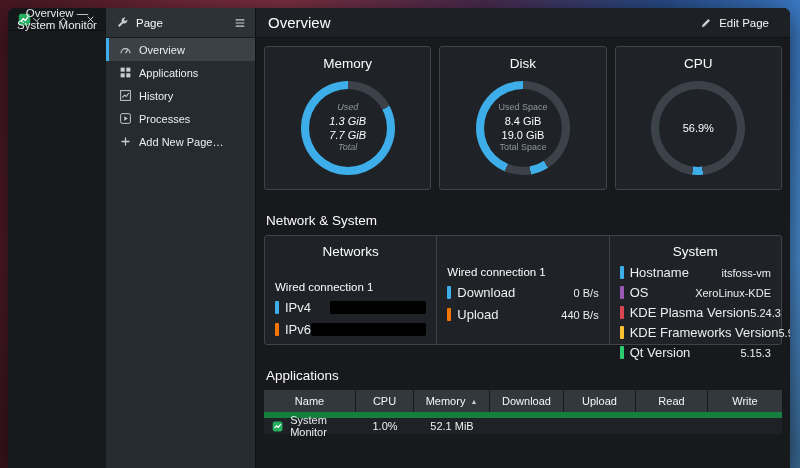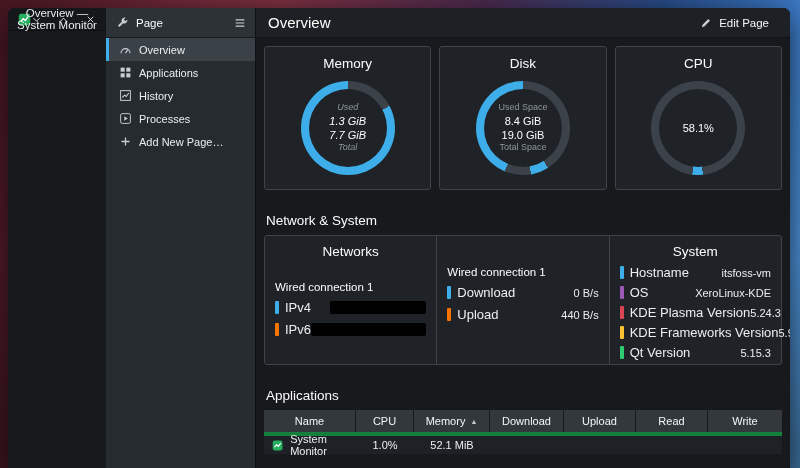--- a/index.html
+++ b/index.html
@@ -77,21 +77,21 @@
   .g-cpu    { background:conic-gradient(from 0deg, #3b4249 0deg 174deg, #3daee9 174deg 187deg, #3b4249 187deg 360deg); }
   .gauge-text {
     position:absolute; inset:0; z-index:1; display:flex; flex-direction:column;
     align-items:center; justify-content:center; line-height:1.3;
   }
   .gt-dim { font-size:9px; color:#8f979c; }
   .gt-val { font-size:11px; color:#fcfcfc; }
   
   .section-label { font-size:13.5px; color:#fcfcfc; margin:23px 2px 7px; }
   
-  .net-card { height:130px; display:flex; }
+  .net-card { height:110px; display:flex; }
   .net-col { flex:1; min-width:0; padding:8px 10px; }
   .net-col + .net-col { border-left:1px solid #3e4449; }
   .net-col-title { text-align:center; font-size:13.5px; margin-bottom:4px; }
   .conn-name { font-size:11.5px; margin-top:22px; }
   .stat-row { display:flex; align-items:center; margin-top:7px; height:15px; }
   .stat-bar { width:4px; height:13px; border-radius:1px; margin-right:6px; flex:0 0 auto; }
   .stat-label { font-size:13px; color:#eceeef; white-space:nowrap; }
   .stat-value { margin-left:auto; font-size:11px; color:#eceeef; white-space:nowrap; }
   .redacted { margin-left:auto; height:13px; background:#000; border-radius:2px; }
   .red-ipv4 { width:96px; } .red-ipv6 { width:127px; }
@@ -106,21 +106,21 @@
   }
   .th:last-child { border-right:none;text-align:center; }
   .col-name { flex:1; min-width:0; }
   .col-cpu { width:58px; flex:0 0 auto; }
   .col-memory { width:76px; flex:0 0 auto; }
   .col-download { width:74px; flex:0 0 auto; }
   .col-upload { width:72px; flex:0 0 auto; }
   .col-read { width:72px; flex:0 0 auto; }
   .col-write { width:74px; flex:0 0 auto; }
   .sort-arrow { font-size:7px; color:#c7ccd0; margin-left:5px; }
-  .table-row { display:flex; height:22px; background:#1e2226; border-top:4px solid #15803d; }
+  .table-row { display:flex; height:22px; background:#1e2226; border-top:6px solid #15803d; }
   .td { display:flex; align-items:center; justify-content:center; font-size:11px; color:#eceeef; }
   .td.col-name { justify-content:flex-start; padding-left:8px; gap:7px; }
 </style>
 </head>
 <body>
 
 <div class="window">
 
   <div class="titlebar">
     <span class="app-icon16">
@@ -238,21 +238,21 @@
                 <span class="gt-val">8.4 GiB</span>
                 <span class="gt-val">19.0 GiB</span>
                 <span class="gt-dim">Total Space</span>
               </div>
             </div>
           </div>
           <div class="card">
             <div class="card-title">CPU</div>
             <div class="gauge g-cpu">
               <div class="gauge-text">
-                <span class="gt-val">58.1%</span>
+                <span class="gt-val">56.9%</span>
               </div>
             </div>
           </div>
         </div>
 
         <div class="section-label">Network &amp; System</div>
         <div class="card net-card">
 
           <div class="net-col">
             <div class="net-col-title">Networks</div>

